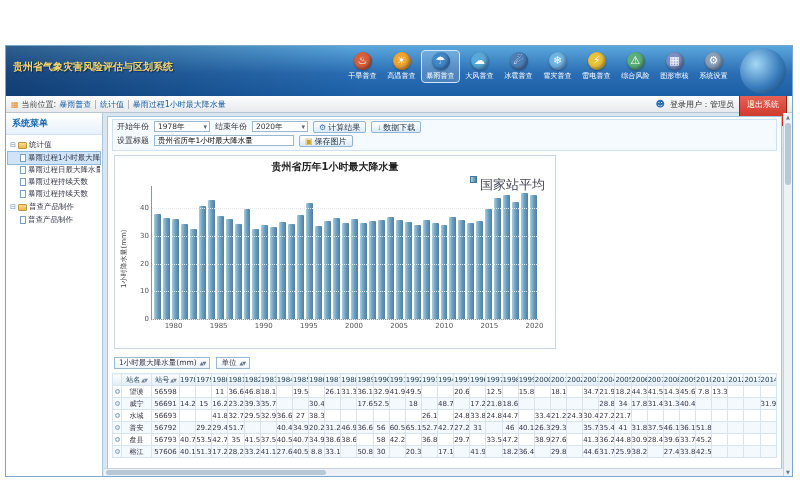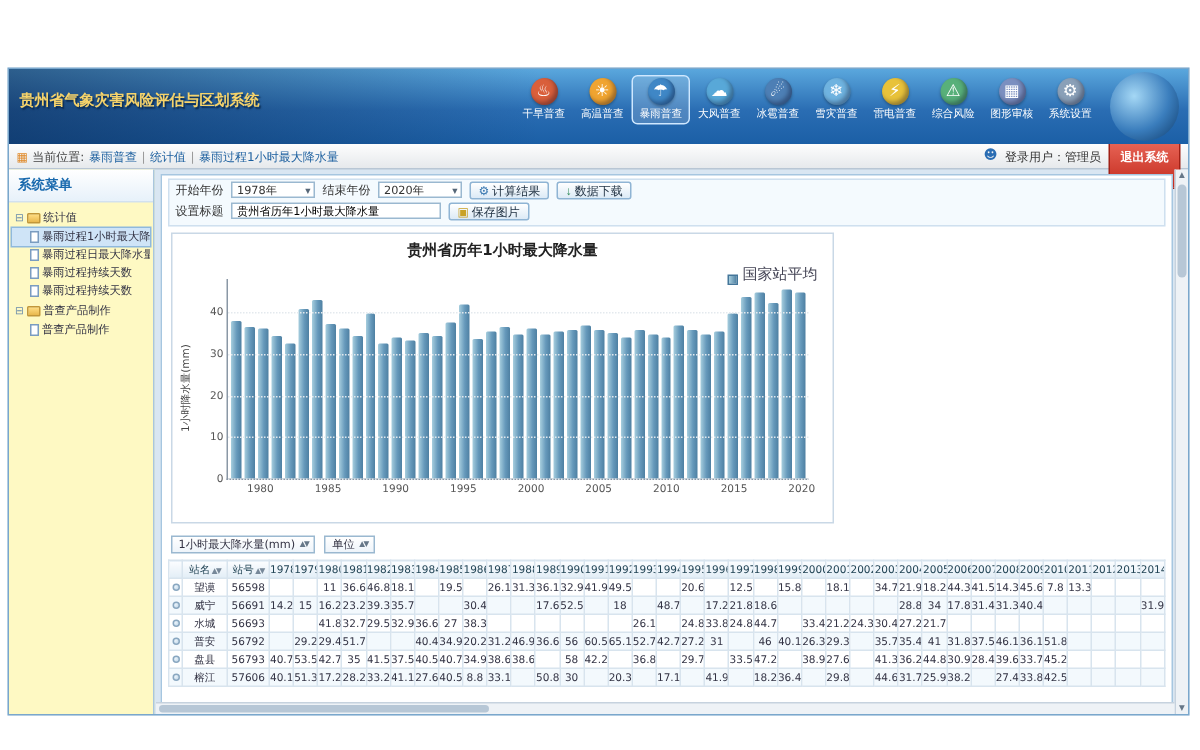--- a/index.html
+++ b/index.html
@@ -21,25 +21,25 @@
   .nav-label { display:block; font-size:7.5px; white-space:nowrap; transform:scale(.95); }
 
   
   .crumb-bar { height:17px; background:linear-gradient(#fdfdfd,#e6e9ec); border-bottom:1px solid #b8c6d4; display:flex; align-items:center; font-size:8px; color:#444; padding:0 5px; }
   .loc-icon { color:#e08a2a; font-size:8px; margin-right:3px; }
   .crumb-link { color:#1a5e9e; margin:0 3px; cursor:pointer; }
   .crumb-sep { color:#999; }
   .crumb-right { margin-left:auto; display:flex; align-items:center; gap:5px; }
   .user-icon { color:#2a6db3; font-size:9px; }
   .user-text { font-size:8px; color:#333; }
-  .logout-btn { background:linear-gradient(#f77a6a,#c software0); background:linear-gradient(#f4796a,#c32a1d); color:#fff; border:1px solid #a02015; border-radius:2px; font-size:8px; padding:15px 7px; cursor:pointer;font-weight:bold; }
+  .logout-btn { background:linear-gradient(#f77a6a,#c software0); background:linear-gradient(#f4796a,#c32a1d); color:#fff; border:1px solid #a02015; border-radius:2px; font-size:8px; padding:15px 7px; cursor:pointer; }
 
   
   .body-row { display:flex; height:363px; }
-  .sidebar { width:97px; background:#fef9c3; border-right:1px solid #a9c6de; font-size:7.5px; color:#334; overflow:hidden; }
+  .sidebar { width:97px; background:#ffffff; border-right:1px solid #a9c6de; font-size:7.5px; color:#334; overflow:hidden; }
   .menu-title { color:#1a6aae; font-weight:bold; font-size:9px; padding:4px 6px; background:linear-gradient(#ffffff,#e7f1fa); border-bottom:1px solid #d2e1ef; }
   .tree { padding:3px 2px; }
   .tree-node { display:flex; align-items:center; gap:2px; padding:2px 2px; white-space:nowrap; cursor:pointer; }
   .expander { color:#6a8cab; font-size:7px; }
   .folder { display:inline-block; width:9px; height:7px; background:linear-gradient(#ffdd82,#e8b84e); border:1px solid #c2973a; border-radius:1px; flex:none; }
   .tree-leaf { display:flex; align-items:center; gap:2px; padding:1px 2px 1px 12px; white-space:nowrap; overflow:hidden; cursor:pointer; }
   .tree-leaf.selected { background:#cfe4f7; outline:1px solid #8fb9dd; }
   .doc { display:inline-block; width:6px; height:8px; background:#fff; border:1px solid #7a9cc0; flex:none; }
 
   .main { flex:1; position:relative; padding:3px 10px 3px 4px; overflow:hidden; }
@@ -51,21 +51,21 @@
   .sel { position:relative; border:1px solid #9ab8d0; background:#fff; height:11px; line-height:10px; font-size:7.5px; padding:0 12px 0 3px; min-width:56px; cursor:pointer; }
   .caret { position:absolute; right:2px; top:0; font-size:7px; color:#567; }
   .inp { border:1px solid #9ab8d0; background:#fff; height:11px; font-size:7.5px; width:140px; padding:0 3px; font-family:"DejaVu Sans",sans-serif; }
   .hint { color:#e00000; font-size:7.5px; white-space:nowrap; }
   .btn { display:inline-flex; align-items:center; gap:2px; border:1px solid #8fb4d4; background:linear-gradient(#ffffff,#dceaf6); height:12px; padding:0 5px; font-size:8px; border-radius:2px; color:#234; cursor:pointer; white-space:nowrap; }
   .btn-ico { font-size:8px; }
 
   
   .chart-panel { position:relative; width:442px; height:194px; border:1px solid #c9d8e6; background:#fff; margin:4px 0 0 2px; }
   .chart-title { text-align:center; font-size:10px; font-weight:bold; color:#222; padding-top:4px; }
-  .legend { position:absolute; right:10px; top:20px; display:flex; align-items:flex-end; gap:3px; font-size:10px; color:#445; }
+  .legend { position:absolute; right:10px; top:20px; display:flex; align-items:flex-start; gap:3px; font-size:13px; color:#445; }
   .legend-swatch { width:7px; height:7px; background:linear-gradient(90deg,#a7cede,#4e80a2); border:1px solid #44769a; }
   .plot { position:absolute; left:36px; top:30px; width:388px; height:134px; border-left:1px solid #8a97a5; border-bottom:1px solid #8a97a5; }
   .gridline { position:absolute; left:0; width:100%; height:0; border-top:1px dotted #e4e9ee; }
   .ytick { position:absolute; left:-17px; width:14px; text-align:right; font-size:7px; color:#555; transform:translateY(-50%); }
   .bars { position:absolute; inset:0; display:flex; align-items:flex-end; padding:0 2px; gap:2px; }
   .bar { flex:1; background:linear-gradient(90deg,#a7cede,#6699bb 55%,#4e80a2); border-radius:1px 1px 0 0; }
   .xticks { position:absolute; left:36px; top:166px; width:388px; height:9px; }
   .xtick { position:absolute; transform:translateX(-50%); font-size:7px; color:#555; }
   .xlab { position:absolute; left:36px; width:388px; top:177px; text-align:center; font-size:7.5px; color:#444; }
   .ylab { position:absolute; left:4px; top:132px; transform:rotate(-90deg); transform-origin:left top; font-size:7px; color:#444; white-space:nowrap; }

